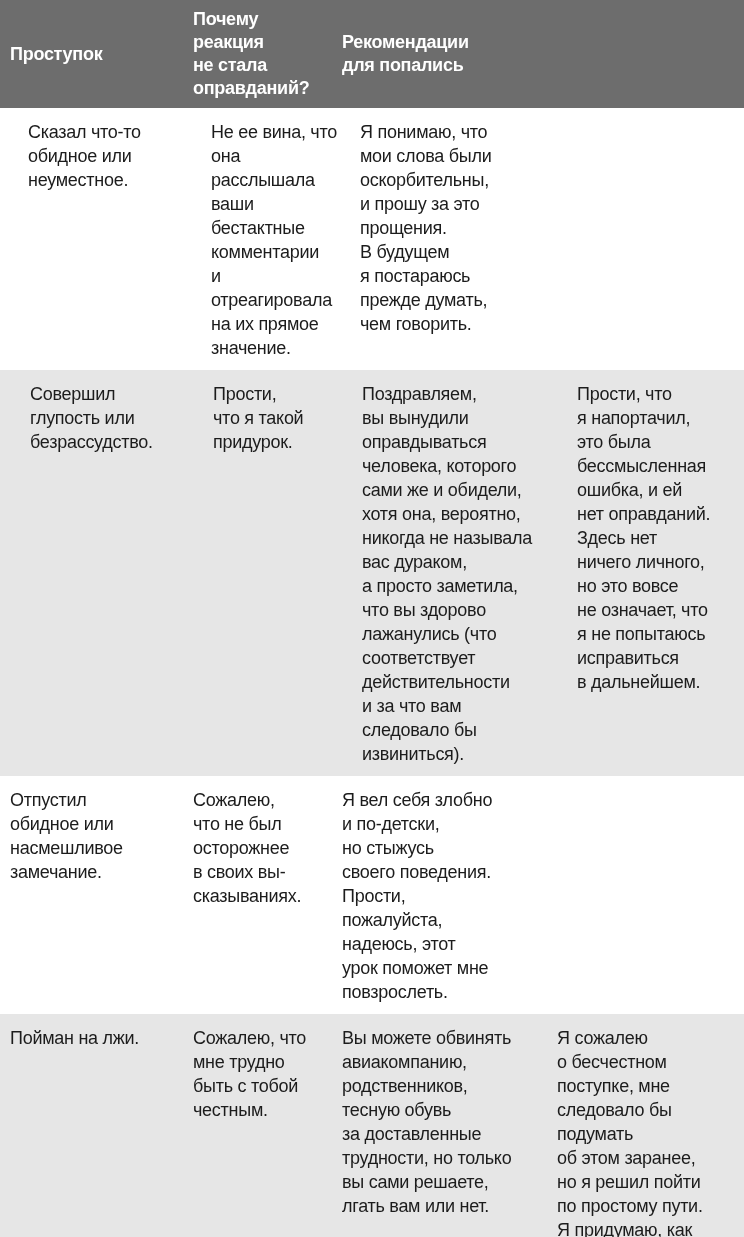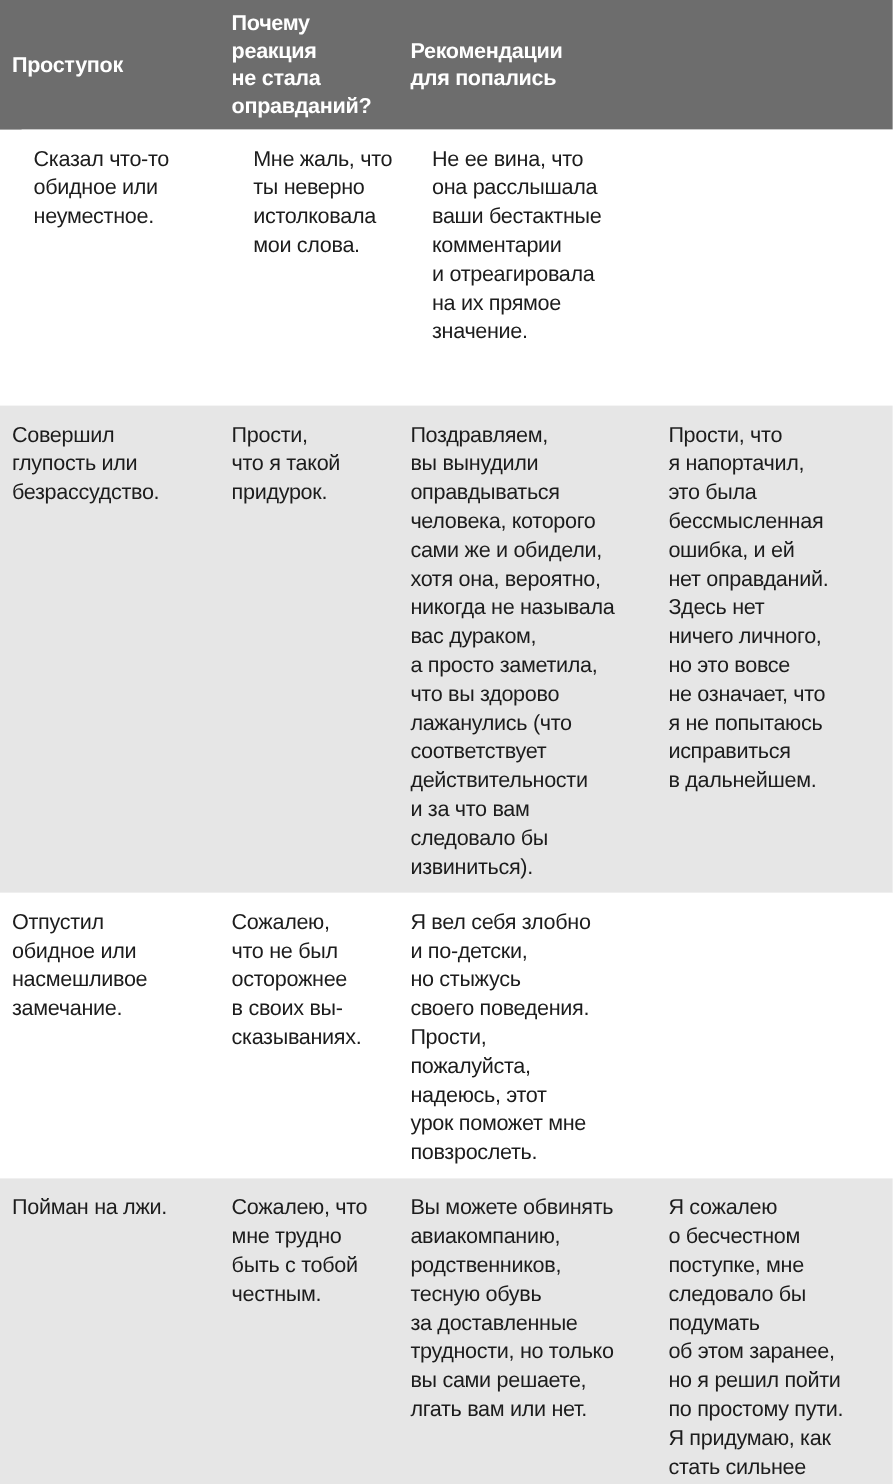--- a/index.html
+++ b/index.html
@@ -40,21 +40,21 @@
     letter-spacing: -0.015em;
   }
   .row.body .cell {
     font-size: 18px;
     line-height: 24px;
     padding: 12px 6px 10px 10px;
     white-space: pre-line;
     letter-spacing: -0.015em;
   }
   .row.r0 { background: var(--row-bg);     min-height: 230px; margin-left: 18px; }
-  .row.r1 { background: var(--row-alt-bg); min-height: 393px; }
+  .row.r1 { background: var(--row-alt-bg); min-height: 393px; padding-left: 20px; }
   .row.r2 { background: var(--row-bg);     min-height: 235px; }
   .row.r3 { background: var(--row-alt-bg); min-height: 293px; }
 </style>
 </head>
 <body>
 
 <div class="table">
 
   <div class="row header">
     <div class="cell">Проступок</div>
@@ -62,31 +62,36 @@
 не стала
 оправданий?</div>
     <div class="cell">Рекомендации
 для попались</div>
   </div>
 
   <div class="row body r0">
     <div class="cell">Сказал что-то
 обидное или
 неуместное.</div>
-    <div class="cell">Мне жаль, что
-ты неверно
-истолковала
-мои слова.</div>
     <div class="cell">Не ее вина, что
 она расслышала
 ваши бестактные
 комментарии
 и отреагировала
 на их прямое
 значение.</div>
+    <div class="cell">Я понимаю, что
+мои слова были
+оскорбительны,
+и прошу за это
+прощения.
+В будущем
+я постараюсь
+прежде думать,
+чем говорить.</div>
   </div>
 
   <div class="row body r1">
     <div class="cell">Совершил
 глупость или
 безрассудство.</div>
     <div class="cell">Прости,
 что я такой
 придурок.</div>
     <div class="cell">Поздравляем,

